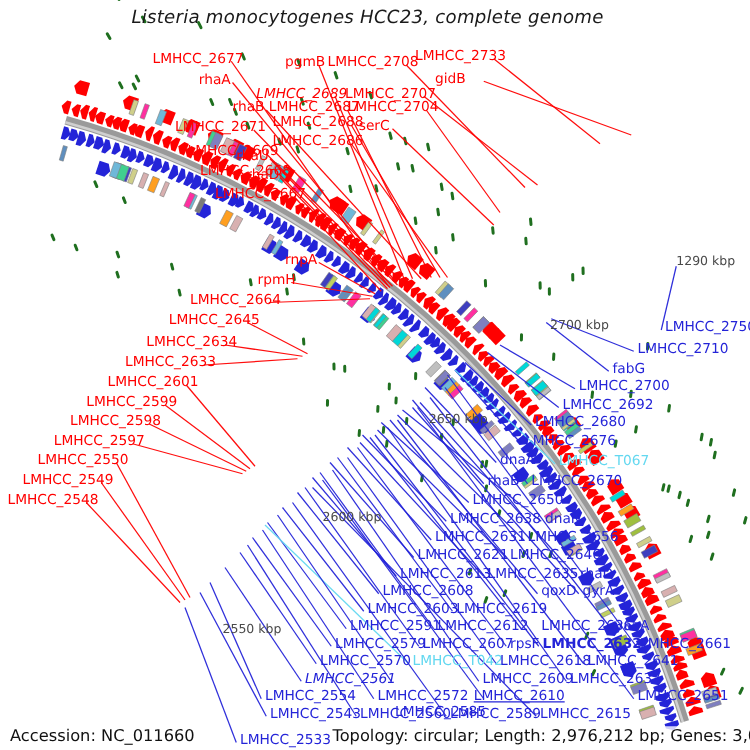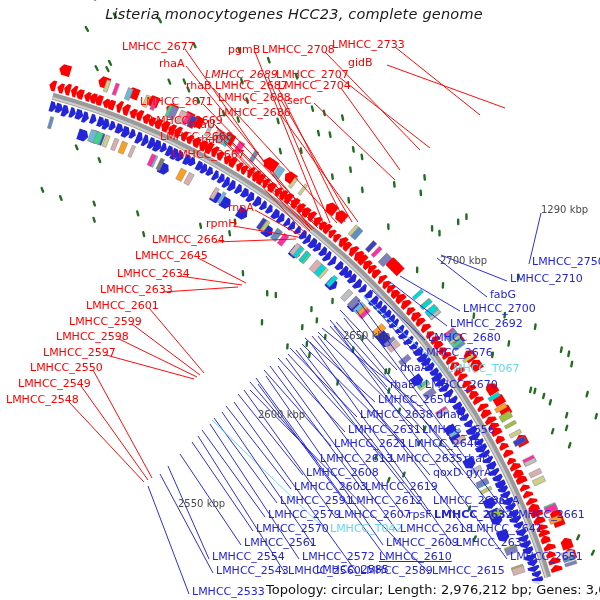--- a/index.html
+++ b/index.html
@@ -671,34 +671,35 @@
       <div class="lbl blue" style="left: 492px; top: 495px;">yaaA</div>
       <div class="lbl blue" style="left: 268px; top: 509px;">LMHCC_2579</div>
       <div class="lbl blue" style="left: 338px; top: 509px;">LMHCC_2607</div>
       <div class="lbl blue" style="left: 408px; top: 509px;">rpsF</div>
       <div class="lbl blue" style="left: 434px; top: 509px; font-weight: bold;">LMHCC_2632</div>
       <div class="lbl blue" style="left: 512px; top: 509px;">LMHCC_2661</div>
       <div class="lbl blue" style="left: 256px; top: 523px;">LMHCC_2570</div>
       <div class="lbl cyan" style="left: 330px; top: 523px;">LMHCC_T042</div>
       <div class="lbl blue" style="left: 400px; top: 523px;">LMHCC_2618</div>
       <div class="lbl blue" style="left: 470px; top: 523px;">LMHCC_2641</div>
-      <div class="lbl blue" style="left: 244px; top: 537px;">LMHCC_2561</div>
+      <div class="lbl blue" style="left: 244px; top: 537px; font-style: italic;">LMHCC_2561</div>
       <div class="lbl blue" style="left: 316px; top: 564px; text-align: right;">LMHCC_2585</div>
       <div class="lbl blue" style="left: 386px; top: 537px;">LMHCC_2609</div>
       <div class="lbl blue" style="left: 456px; top: 537px;">LMHCC_2637</div>
       <div class="lbl blue" style="left: 212px; top: 551px;">LMHCC_2554</div>
       <div class="lbl blue" style="left: 302px; top: 551px;">LMHCC_2572</div>
       <div class="lbl blue" style="left: 379px; top: 551px; text-decoration: underline;">LMHCC_2610</div>
       <div class="lbl blue" style="left: 510px; top: 551px;">LMHCC_2651</div>
       <div class="lbl blue" style="left: 216px; top: 565px;">LMHCC_2543</div>
       <div class="lbl blue" style="left: 288px; top: 565px;">LMHCC_2560</div>
       <div class="lbl blue" style="left: 360px; top: 565px;">LMHCC_2589</div>
       <div class="lbl blue" style="left: 432px; top: 565px;">LMHCC_2615</div>
       <div class="lbl blue" style="left: 192px; top: 586px;">LMHCC_2533</div>
       <div class="tick" style="left: 178px; top: 498px;">2550 kbp</div>
       <div class="tick" style="left: 258px; top: 409px;">2600 kbp</div>
       <div class="tick" style="left: 343px; top: 330px;">2650 kbp</div>
       <div class="tick" style="left: 440px; top: 255px;">2700 kbp</div>
       <div class="tick" style="left: 541px; top: 204px;">1290 kbp</div>
     </div>
 
+  <div class="foot" id="acc">Accession: NC_011660</div>
   <div class="foot" id="meta">Topology: circular; Length: 2,976,212 bp; Genes: 3,059</div>
 </div>
 
 </body></html>

